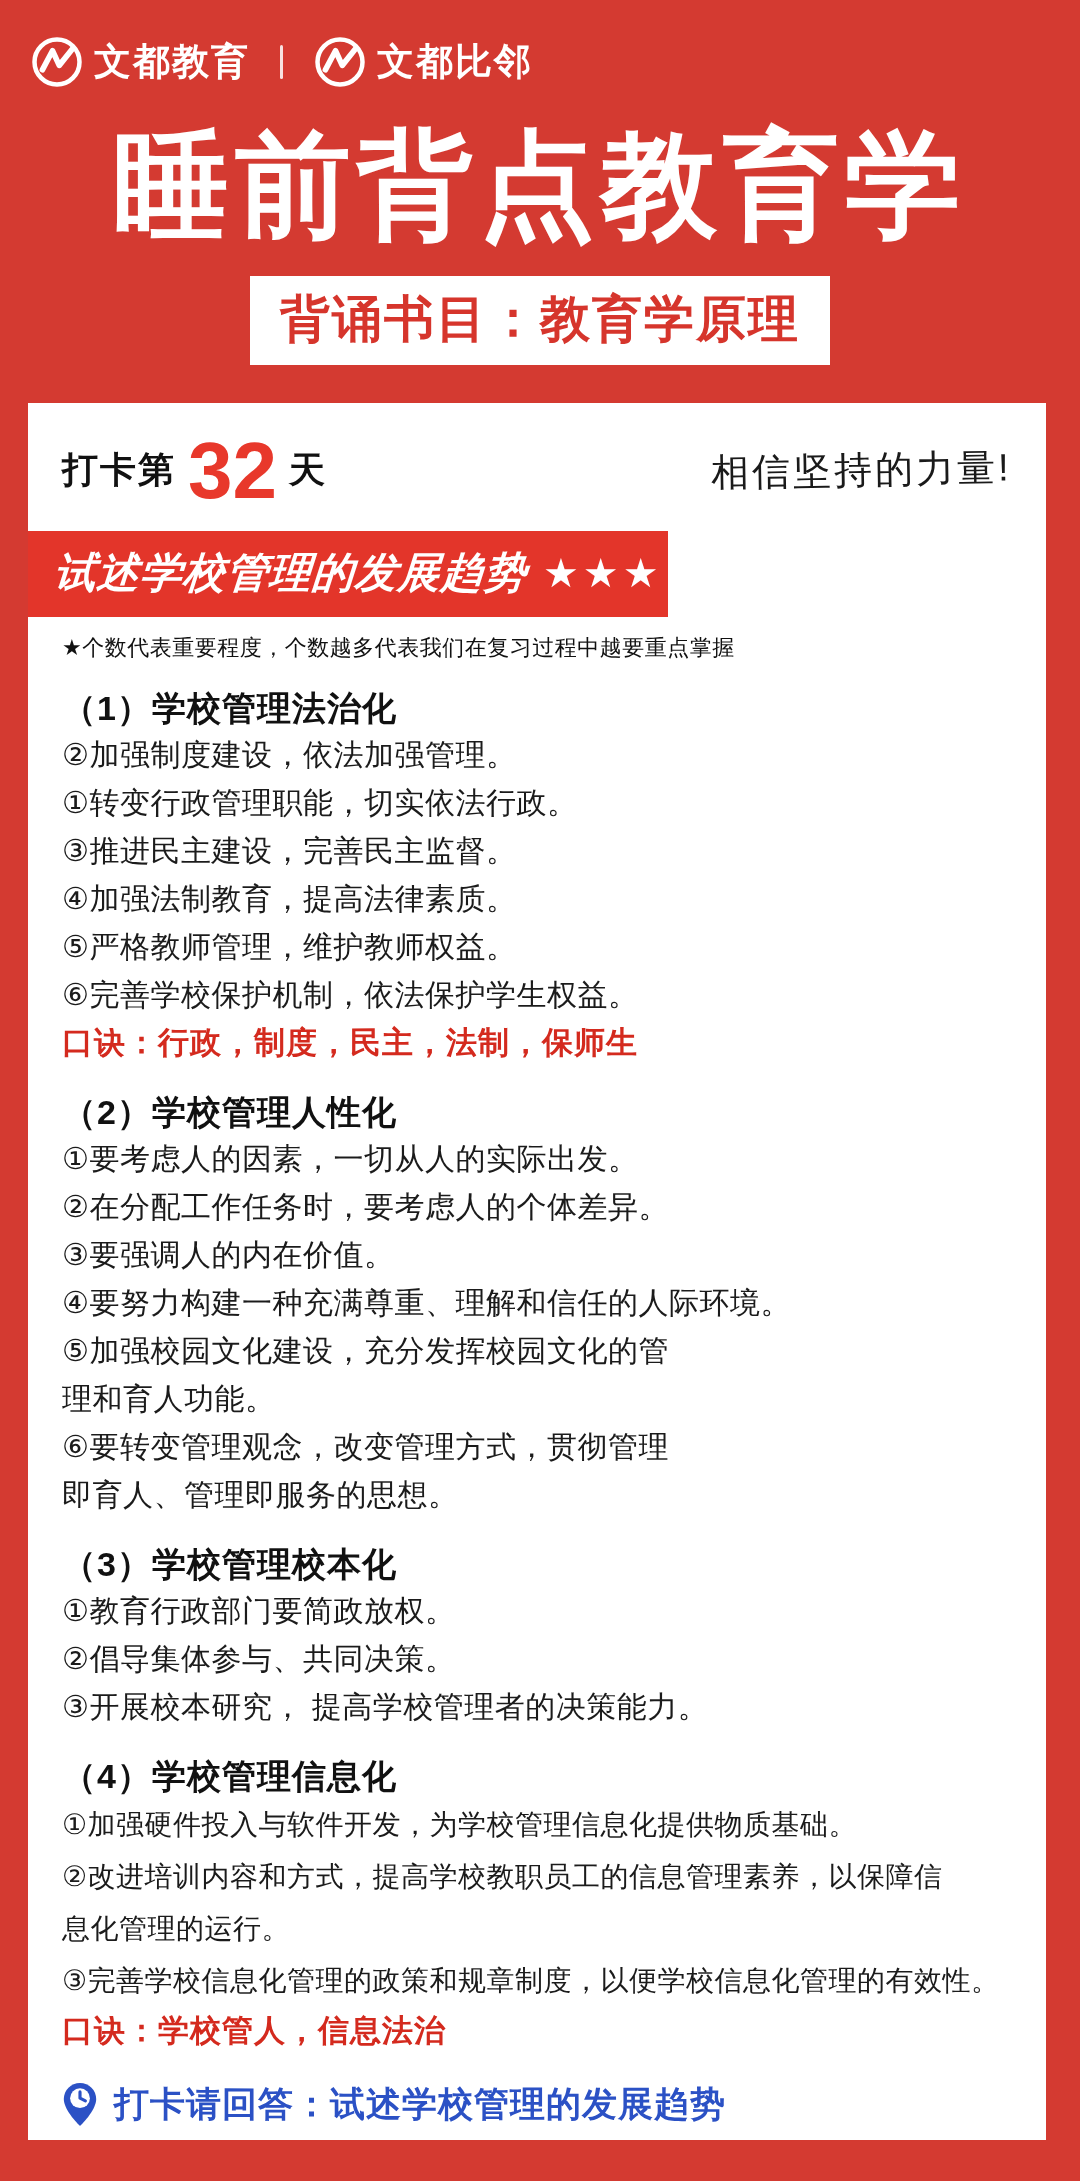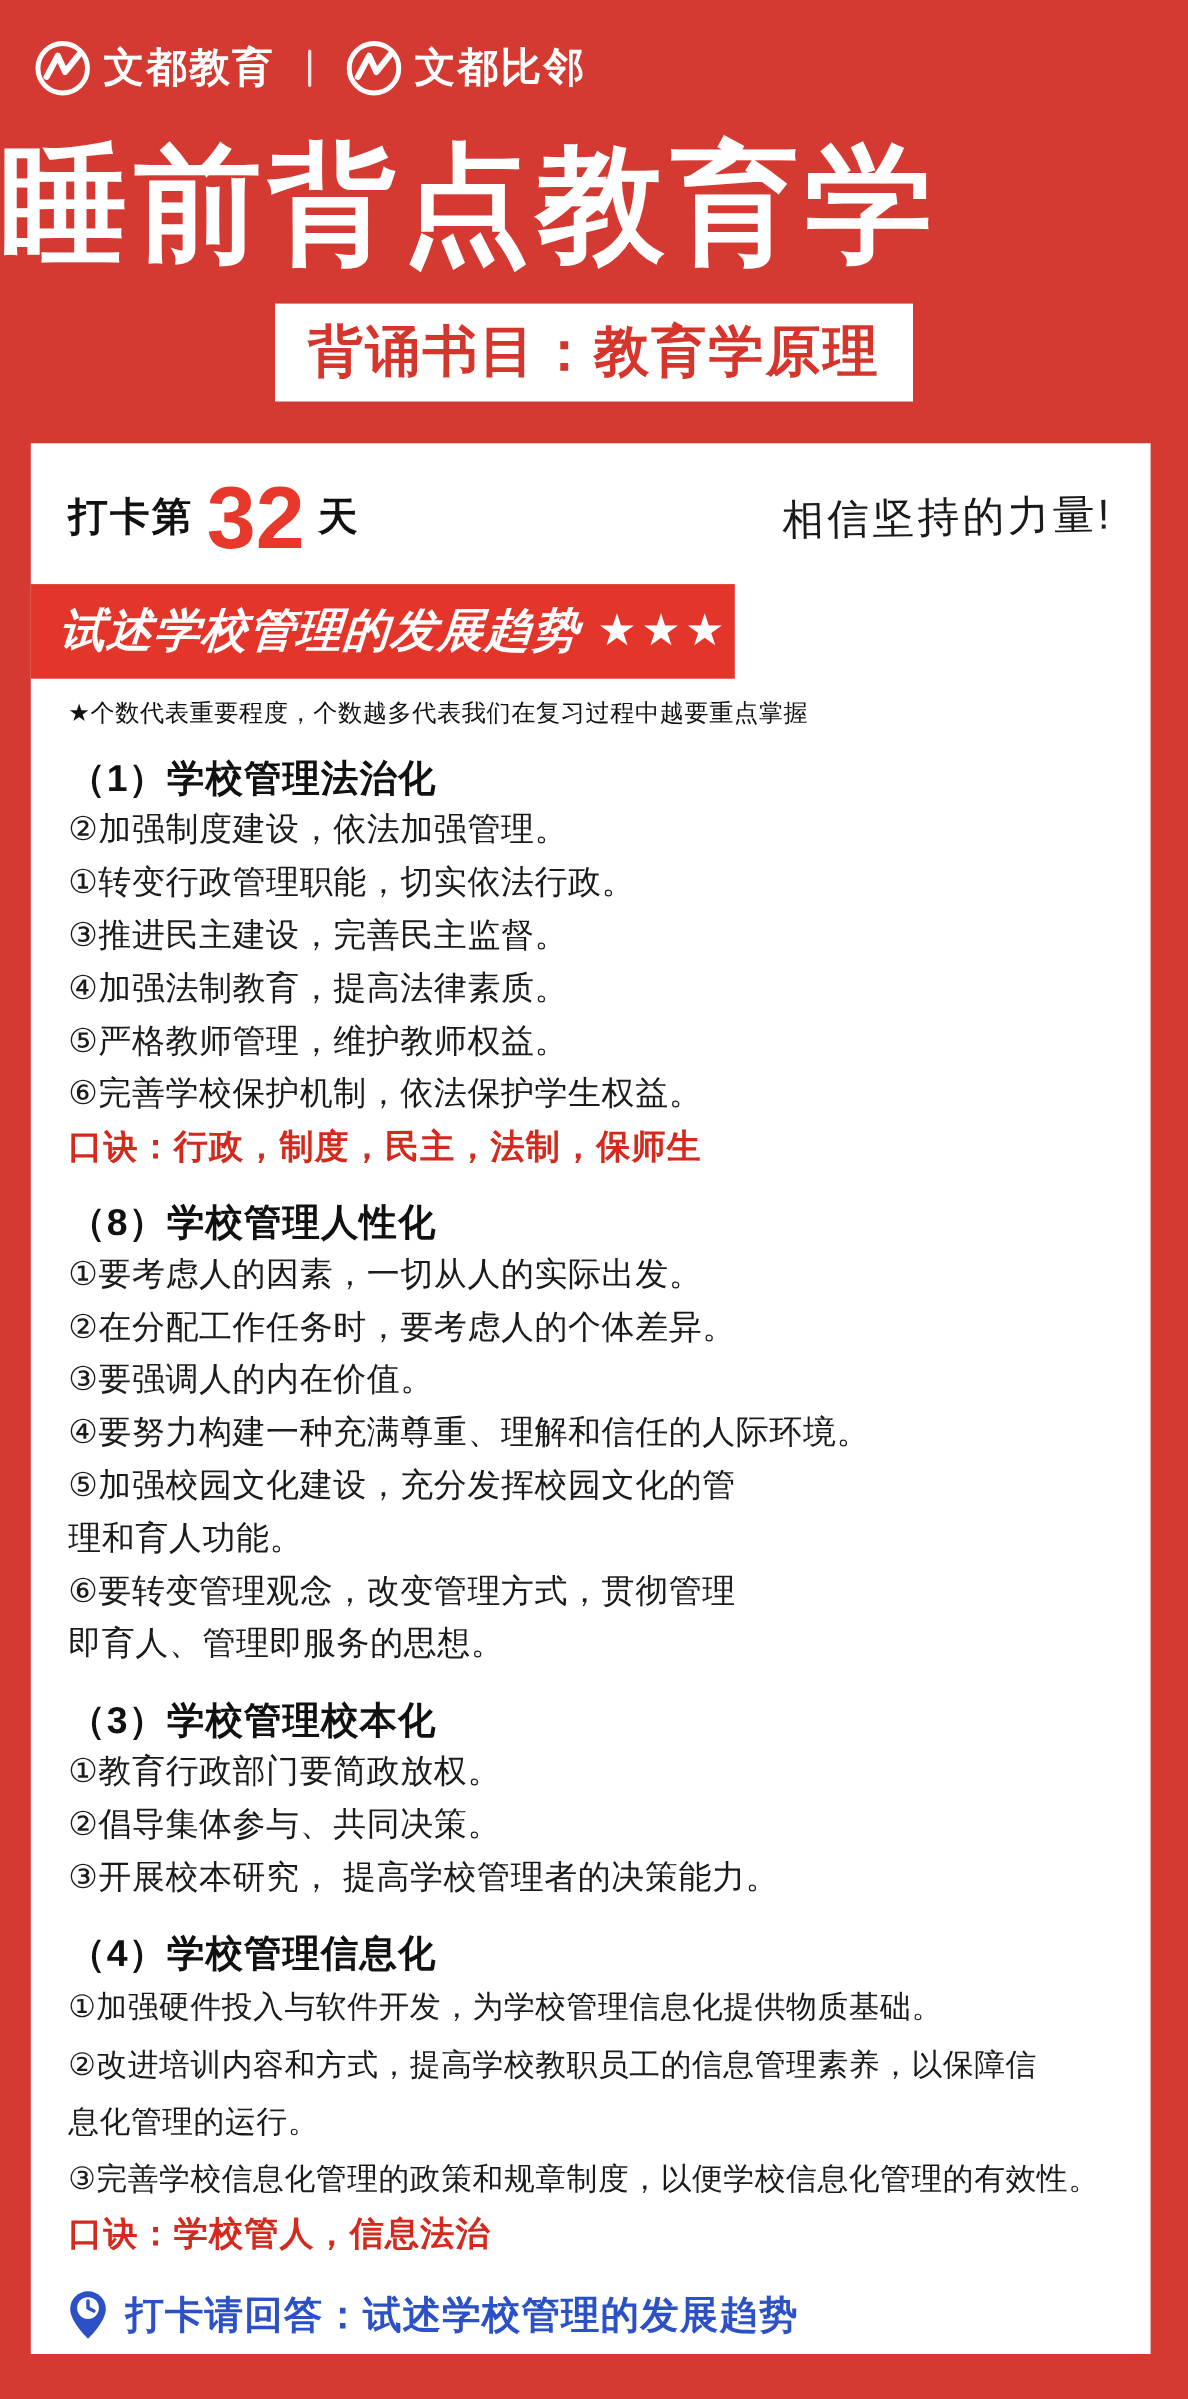--- a/index.html
+++ b/index.html
@@ -33,20 +33,21 @@
     width: 3px;
     height: 34px;
     background: rgba(255,255,255,0.85);
     border-radius: 2px;
     margin: 0 4px;
   }
 
   
   .page-title {
     margin-top: 30px;
+    text-align: center;
     color: #ffffff;
     font-size: 116px;
     font-weight: 900;
     letter-spacing: 6px;
     line-height: 1.1;
   }
 
   
   .subtitle-wrap { text-align: center; margin-top: 26px; }
   .subtitle-banner {
@@ -233,21 +234,21 @@
       <div class="item">②加强制度建设，依法加强管理。</div>
       <div class="item">①转变行政管理职能，切实依法行政。</div>
       <div class="item">③推进民主建设，完善民主监督。</div>
       <div class="item">④加强法制教育，提高法律素质。</div>
       <div class="item">⑤严格教师管理，维护教师权益。</div>
       <div class="item">⑥完善学校保护机制，依法保护学生权益。</div>
       <div class="mnemonic">口诀：行政，制度，民主，法制，保师生</div>
     </div>
 
     <div class="section section-2">
-      <div class="section-heading">（8）学校管理人性化</div>
+      <div class="section-heading">（2）学校管理人性化</div>
       <div class="item">①要考虑人的因素，一切从人的实际出发。</div>
       <div class="item">②在分配工作任务时，要考虑人的个体差异。</div>
       <div class="item">③要强调人的内在价值。</div>
       <div class="item">④要努力构建一种充满尊重、理解和信任的人际环境。</div>
       <div class="item">⑤加强校园文化建设，充分发挥校园文化的管
 理和育人功能。</div>
       <div class="item">⑥要转变管理观念，改变管理方式，贯彻管理
 即育人、管理即服务的思想。</div>
     </div>
 

